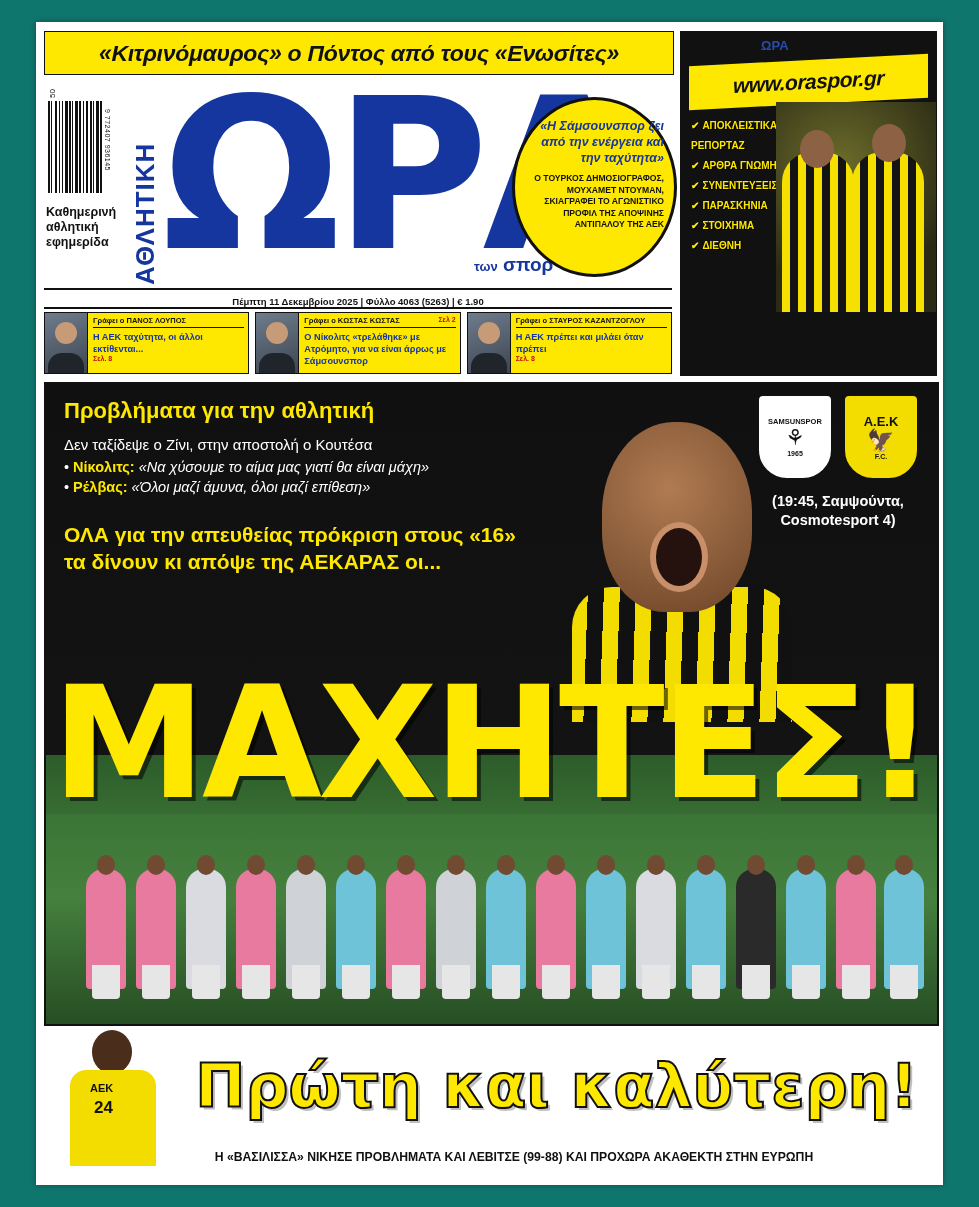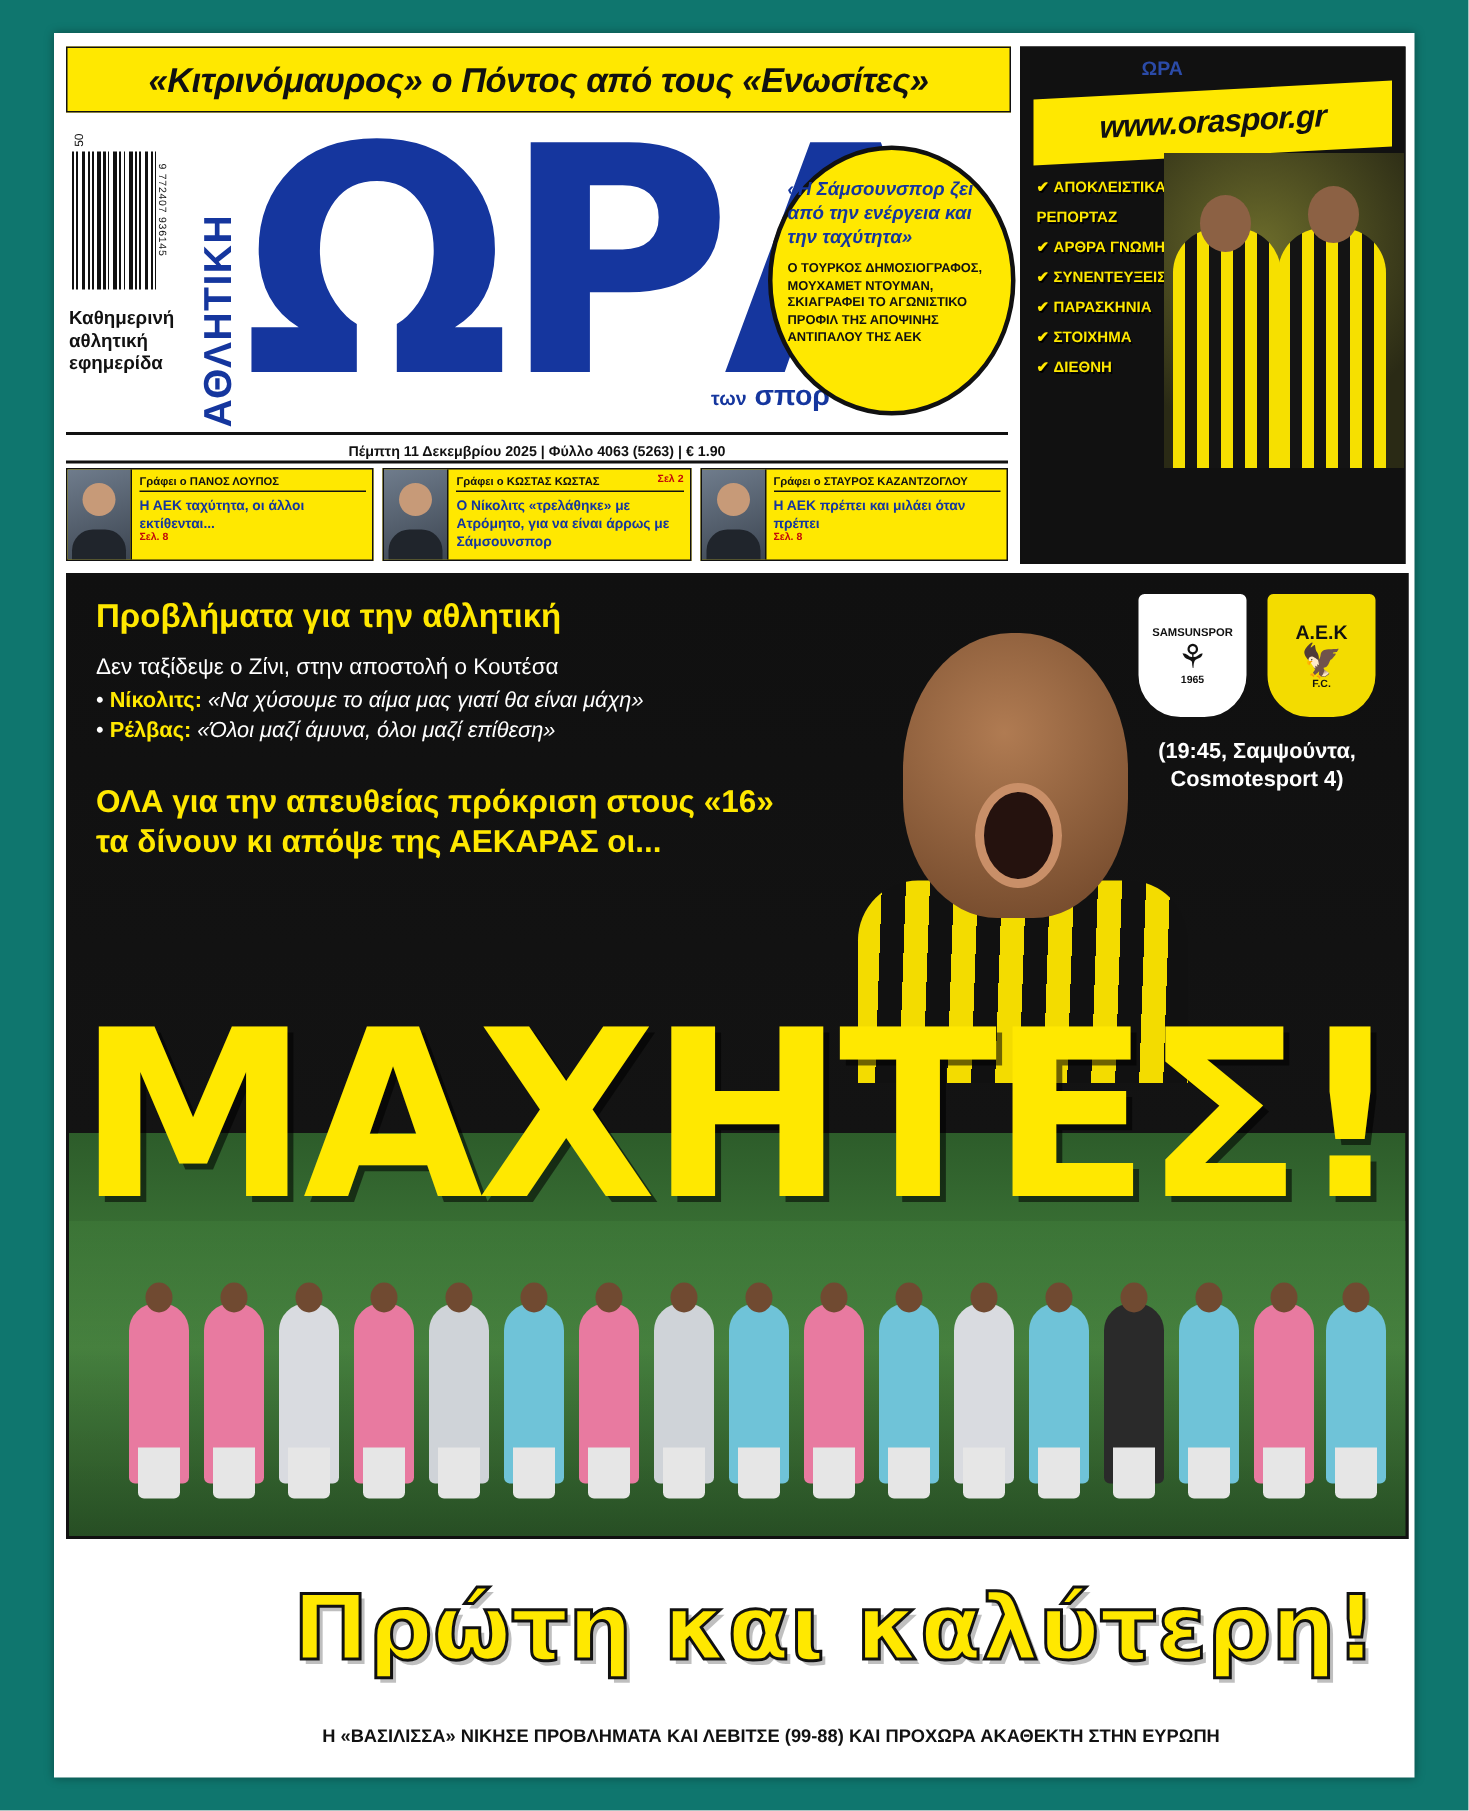--- a/index.html
+++ b/index.html
@@ -117,21 +117,21 @@
 
   .bubble {
     position: absolute;
     left: 468px; top: 18px;
     width: 165px; height: 180px;
     background: #ffe800;
     border: 3px solid #111;
     border-radius: 50%;
     padding: 18px 10px 0 10px;
     box-sizing: border-box;
-    text-align: left;
+    text-align: right;
   }
   .bubble .b1 {
     font-size: 12.5px; font-weight: bold; font-style: italic;
     color: #15369e; line-height: 16px;
   }
   .bubble .b2 {
     margin-top: 7px;
     font-size: 8.6px; font-weight: bold;
     color: #111; line-height: 11.5px;
   }
@@ -659,18 +659,24 @@
           <div>Cosmotesport 4)</div>
         </div>
       </div>
 
       <div class="headline-overlay">
         <div class="big">ΜΑΧΗΤΕΣ!</div>
       </div>
     </div>
 
     <div class="bottom">
+      <div class="pl-photo">
+        <div class="hd"></div>
+        <div class="body"></div>
+        <div class="team">AEK</div>
+        <div class="num">24</div>
+      </div>
       <div class="headline2">Πρώτη και καλύτερη!</div>
       <div class="sub2">Η «ΒΑΣΙΛΙΣΣΑ» ΝΙΚΗΣΕ ΠΡΟΒΛΗΜΑΤΑ ΚΑΙ ΛΕΒΙΤΣΕ (99-88) ΚΑΙ ΠΡΟΧΩΡΑ ΑΚΑΘΕΚΤΗ ΣΤΗΝ ΕΥΡΩΠΗ</div>
     </div>
 
   </div>
 </div>
 
 </body></html>

